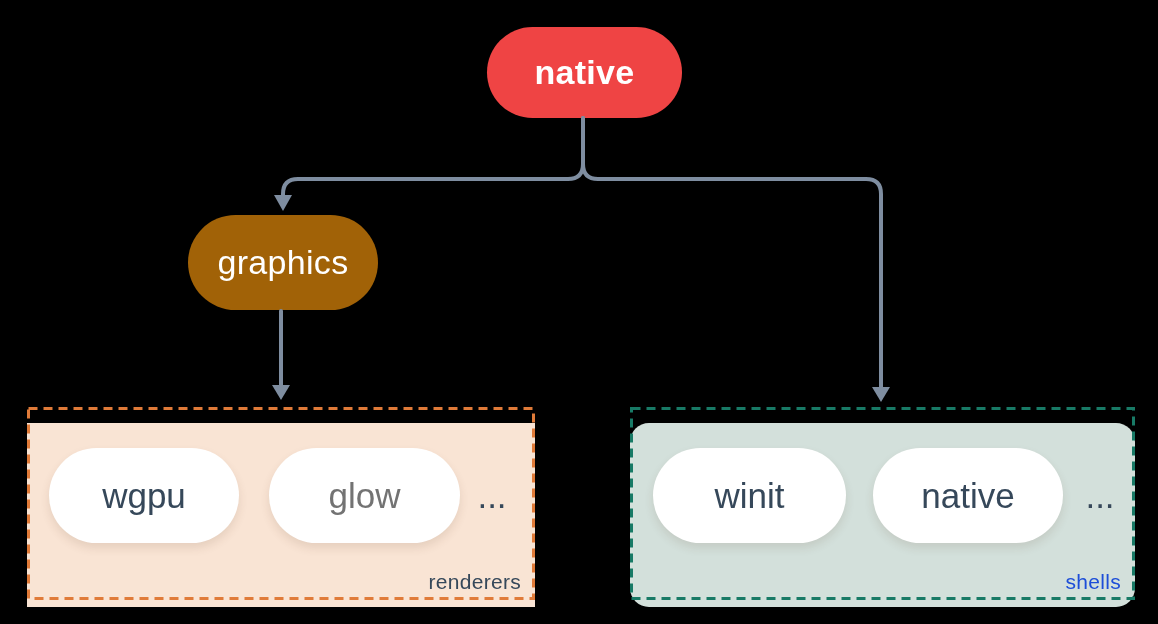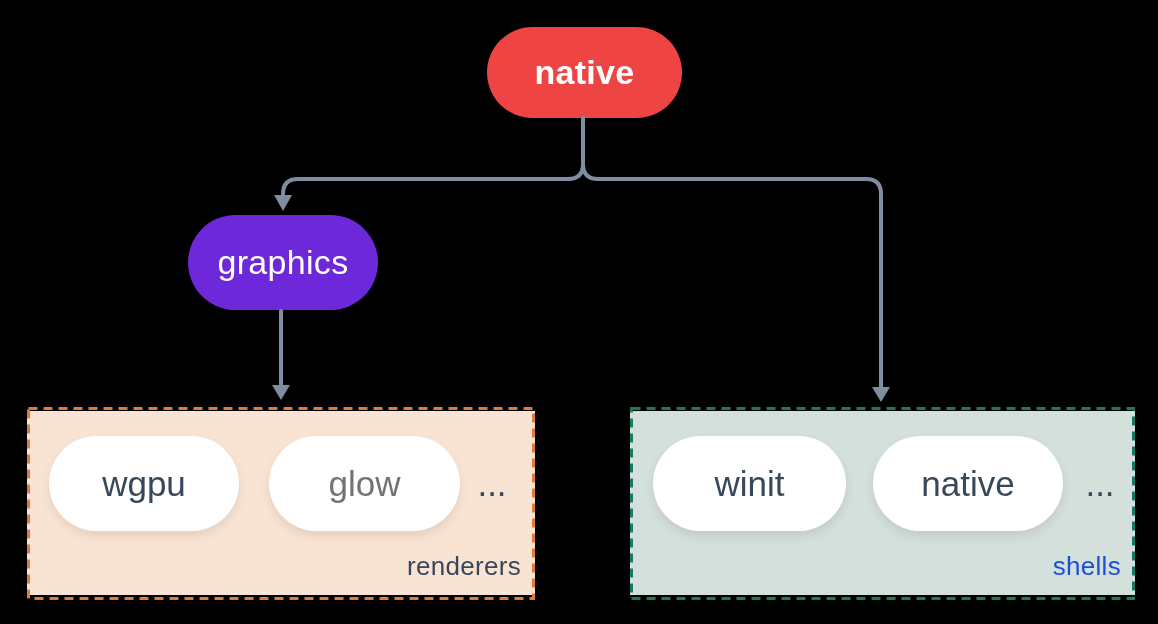--- a/index.html
+++ b/index.html
@@ -26,25 +26,25 @@
     font-size: 34px;
     letter-spacing: 0.3px;
     box-shadow: 0 4px 10px rgba(0,0,0,0.35);
   }
   .node-native   { left: 487px; top: 27px;  width: 195px; height: 91px; border-radius: 46px; }
   .node-graphics { left: 188px; top: 215px; width: 190px; height: 95px; border-radius: 48px; }
 
   
   .group {
     position: absolute;
-    top: 411px;
+    top: 423px;
     height: 184px;
   }
   .group-renderers { left: 27px;  width: 508px; }
-  .group-shells    { left: 630px; width: 505px; }
+  .group-shells    { left: 630px; width: 505px; border-radius: 19px; }
 
   .item-pill {
     position: absolute;
     top: 25px;
     height: 95px;
     border-radius: 48px;
     background: #ffffff;
     display: flex;
     align-items: center;
     justify-content: center;
@@ -65,21 +65,21 @@
     justify-content: center;
     font-size: 35px;
   }
   .group-renderers .ellipsis { left: 436px; width: 58px; }
   .group-shells    .ellipsis { left: 441px; width: 58px; }
 
   .group-label {
     position: absolute;
     right: 14px;
     bottom: 13px;
-    font-size: 26px;
+    font-size: 21px;
     letter-spacing: 0.3px;
   }
 
   
   svg.overlay {
     position: absolute;
     left: 0;
     top: 0;
     width: 1158px;
     height: 624px;
@@ -100,21 +100,21 @@
 
   <div class="group group-shells" style="background-color: rgb(211, 224, 219);">
     <div class="item-pill item-1" style="color: rgb(54, 72, 90);">winit</div>
     <div class="item-pill item-2" style="color: rgb(54, 72, 90);">native</div>
     <div class="ellipsis" style="color: rgb(54, 72, 90);">...</div>
     <div class="group-label" style="color: #1d4ed8;">shells</div>
   </div>
 
   <div class="node-pill node-native" style="background-color: #ef4444; color: rgb(255, 255, 255); font-weight: bold;">native</div>
 
-  <div class="node-pill node-graphics" style="background-color: #6d28d9; color: rgb(255, 255, 255);">graphics</div>
+  <div class="node-pill node-graphics" style="background-color: #a16207; color: rgb(255, 255, 255);">graphics</div>
 
   <svg class="overlay" viewBox="0 0 1158 624" xmlns="http://www.w3.org/2000/svg">
 
     <rect x="28.5" y="408.5" width="505" height="190" fill="none" stroke-width="3" stroke-dasharray="9 6" stroke="#e07b39"></rect>
     <rect x="631.5" y="408.5" width="502" height="190" fill="none" stroke-width="3" stroke-dasharray="9 6" stroke="#187a66"></rect>
 
     <path d="M 583 118 L 583 164 Q 583 179 568 179 L 298 179 Q 283 179 283 194 L 283 196" fill="none" stroke-width="4" stroke-linecap="round" stroke="#7e8da0"></path>
     <polygon points="274,195 292,195 283,211" fill="#7e8da0"></polygon>
 
     <path d="M 583 118 L 583 164 Q 583 179 598 179 L 866 179 Q 881 179 881 194 L 881 388" fill="none" stroke-width="4" stroke-linecap="round" stroke="#7e8da0"></path>

